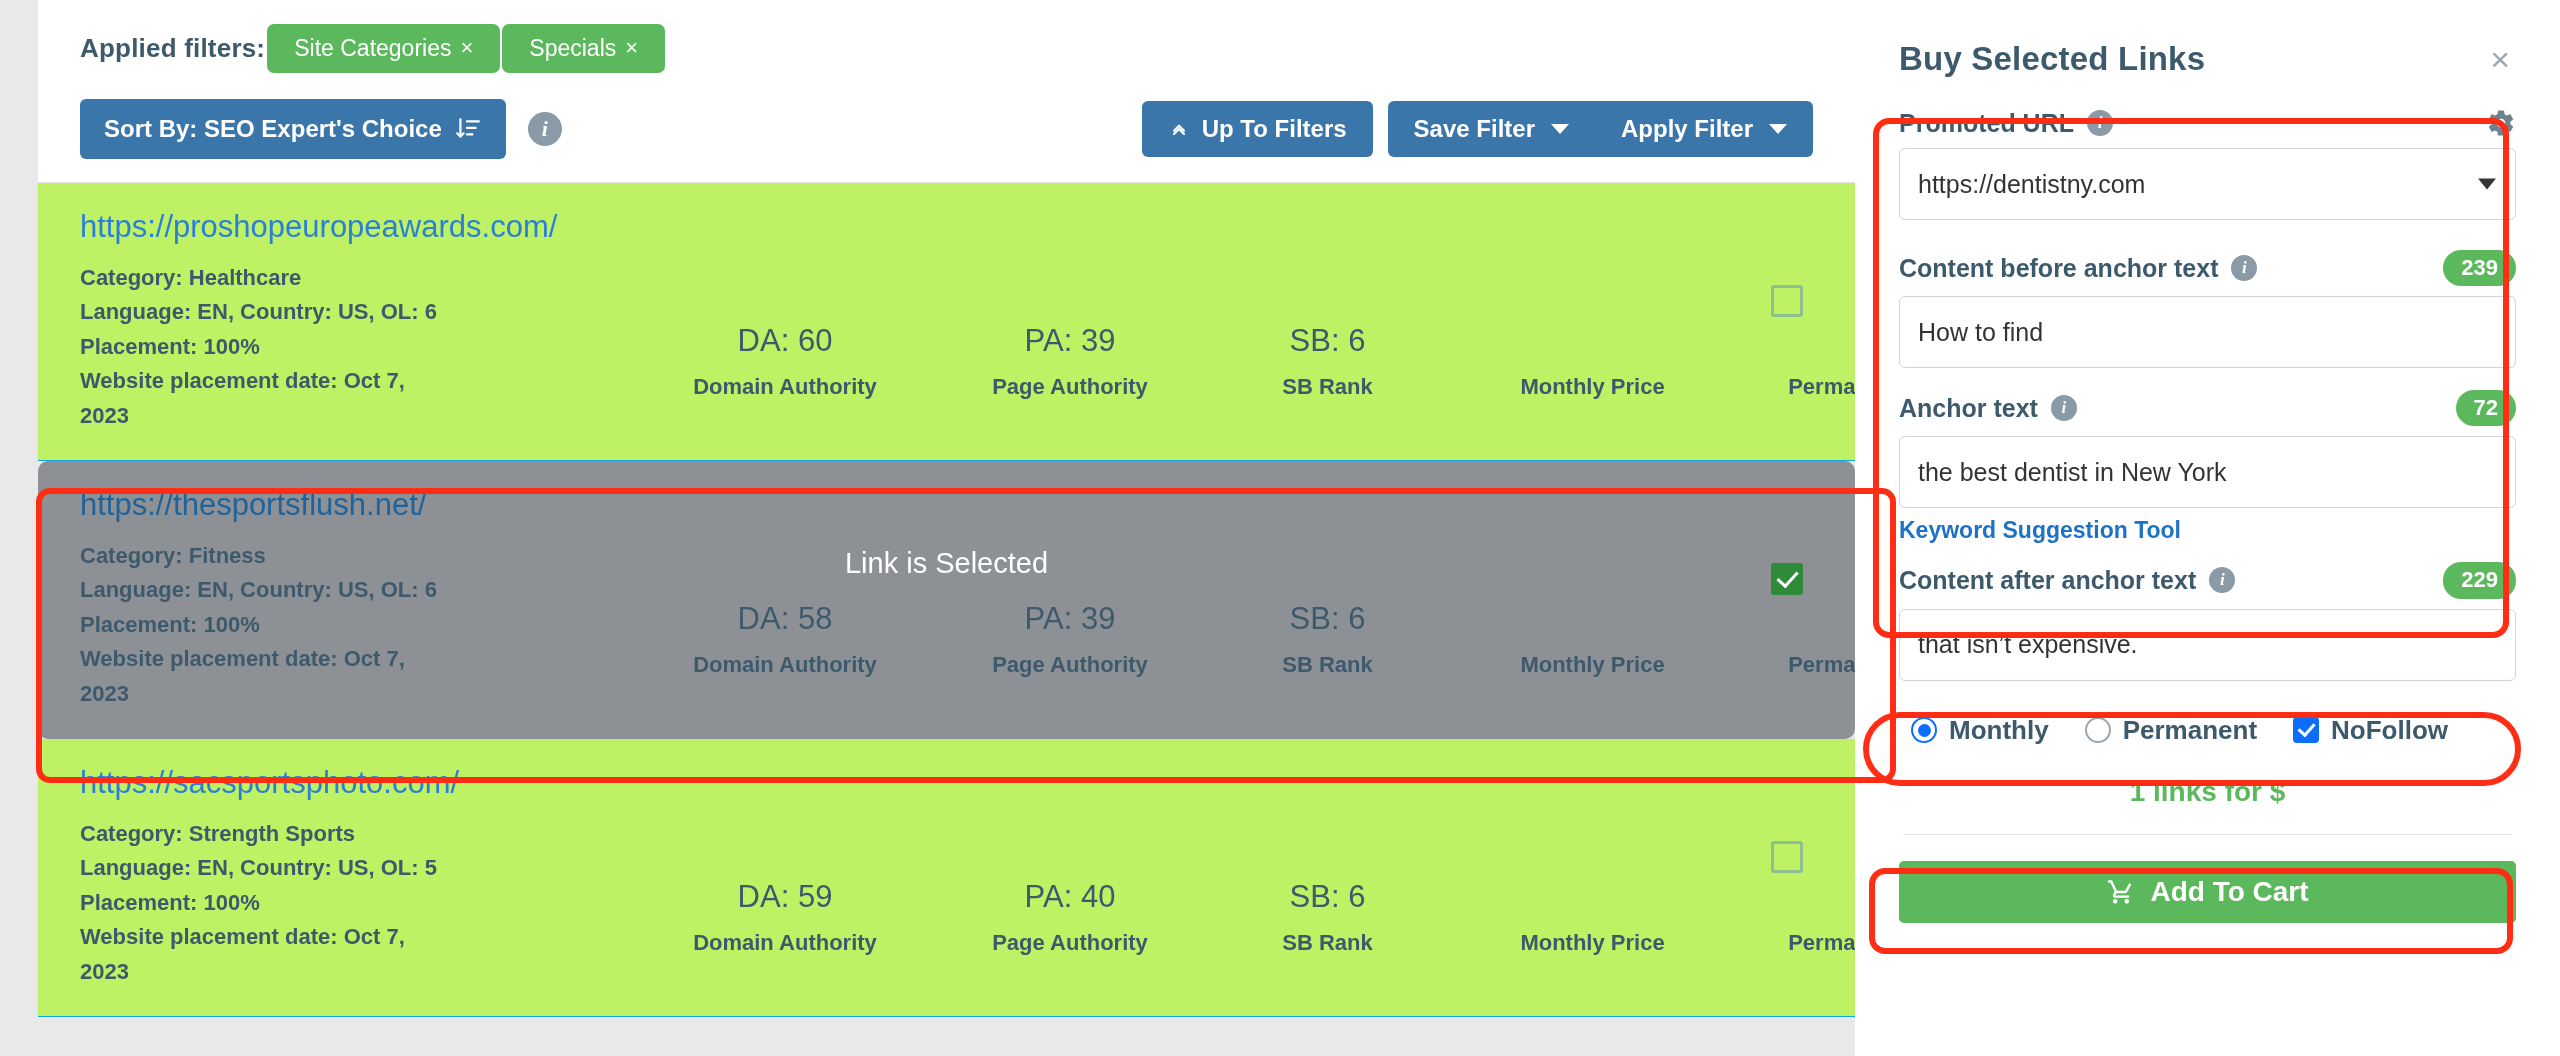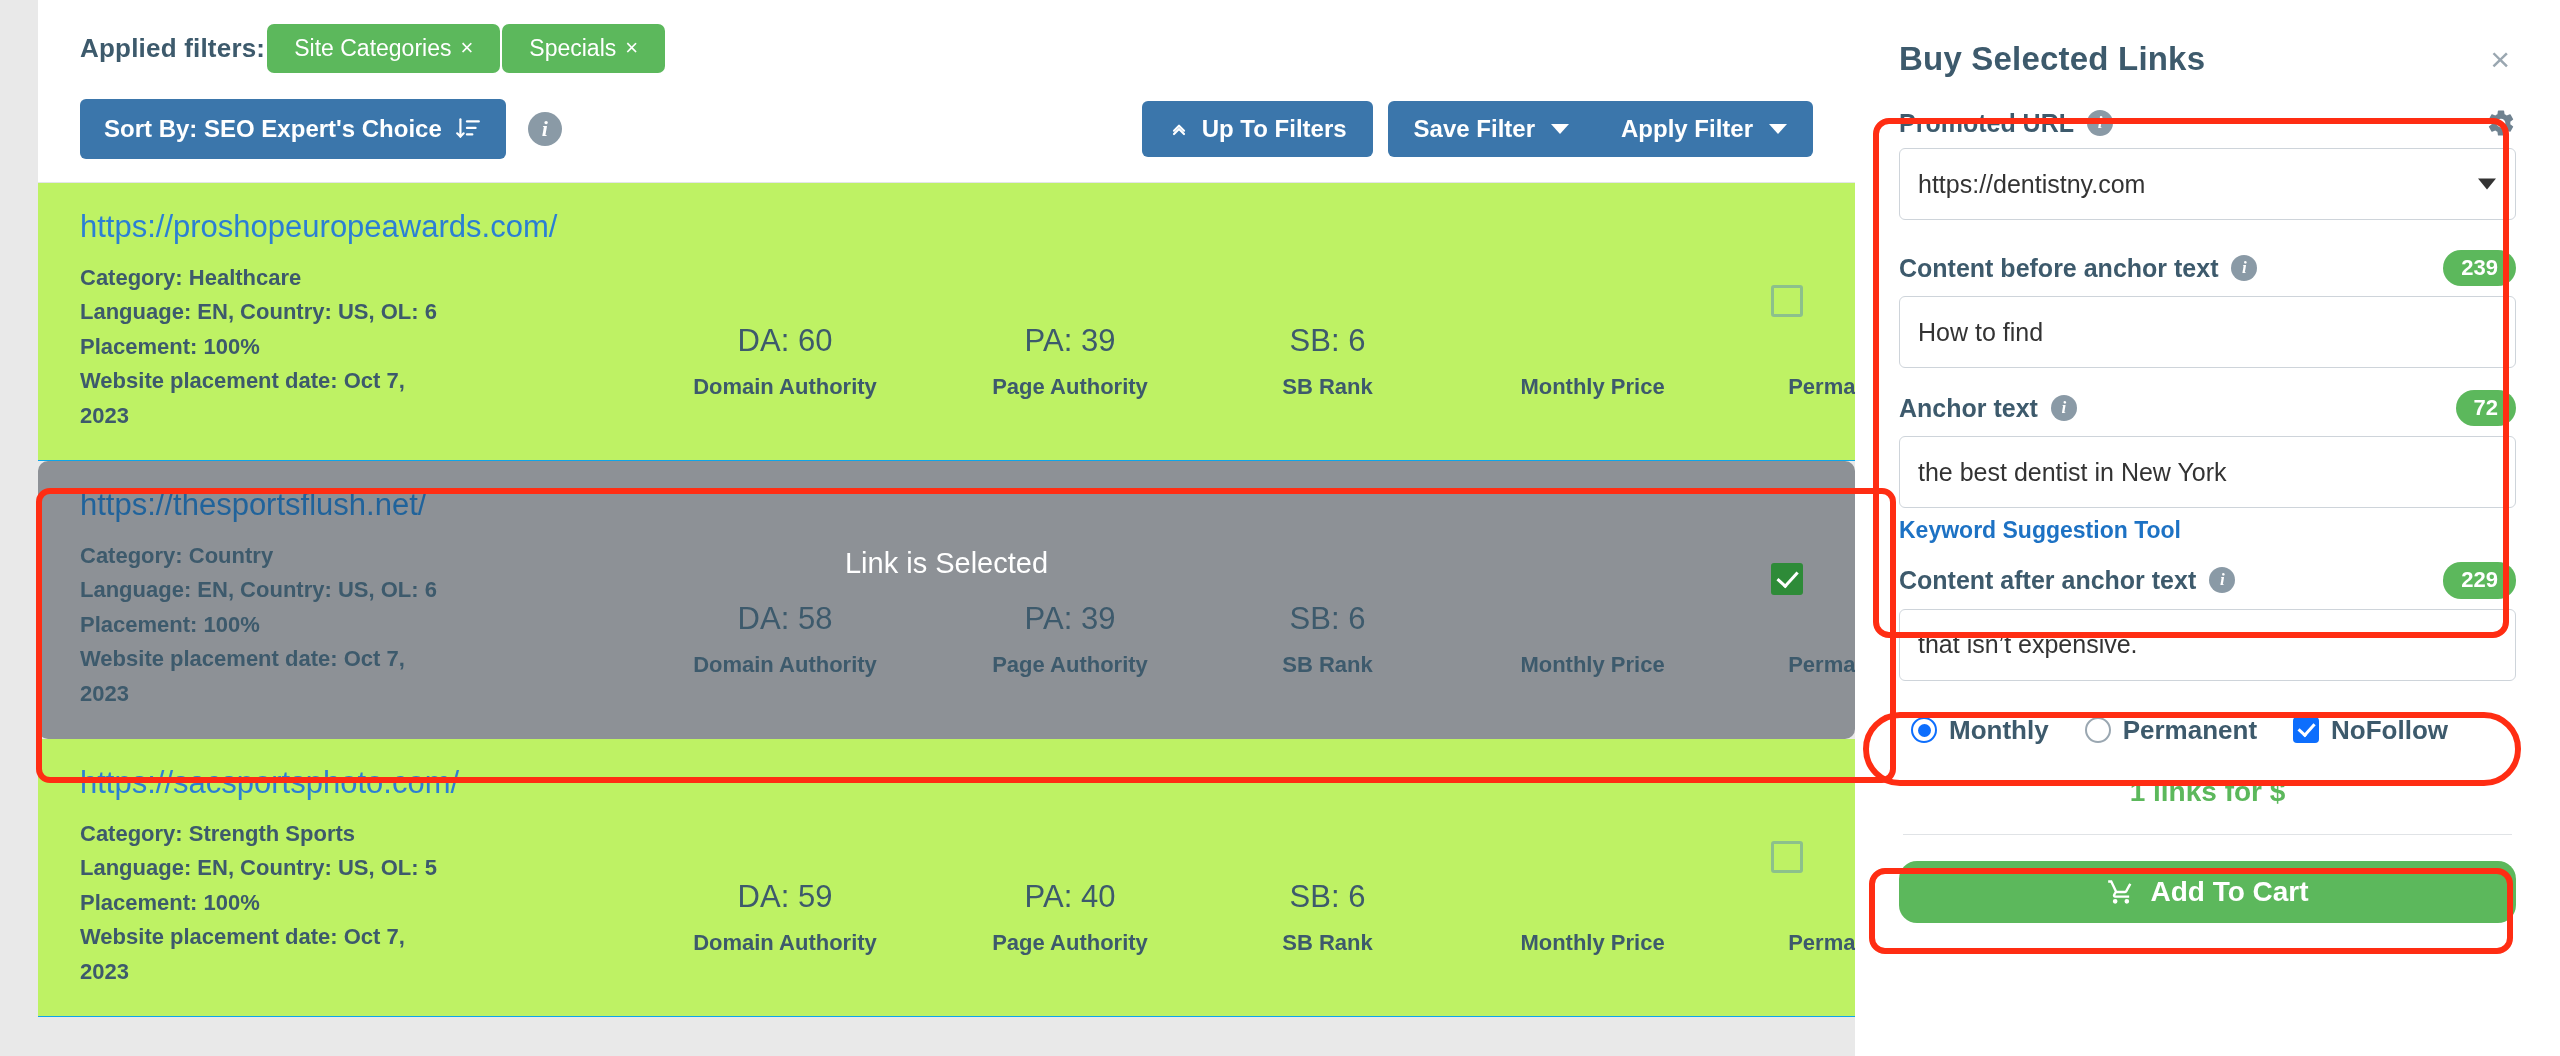--- a/index.html
+++ b/index.html
@@ -187,21 +187,21 @@
   .opt-lbl { font-size: 26px; color: #3d5a6c; font-weight: bold; margin-left: 12px; }
 
   .links-for {
     text-align: center; color: #5cb85c; font-size: 28px; font-weight: bold;
     margin-top: 22px;
   }
   .hr { height: 1px; background: #e0e3e6; margin: 26px 4px 0 4px; }
   .cart-wrap { margin-top: 26px; position: relative; }
   .btn-cart {
     width: 100%; height: 62px; background: #5cb85c; color: #fff; border: none;
-    border-radius: 18px; font-size: 28px; font-weight: bold; cursor: pointer;
+    border-radius: 5px; font-size: 28px; font-weight: bold; cursor: pointer;
     display: flex; align-items: center; justify-content: center; gap: 14px;
     font-family: "Liberation Sans", sans-serif;
   }
 
   
   .ring { position: absolute; border: 6px solid #ff2d13; border-radius: 16px; pointer-events: none; z-index: 20; }
   #ring-fields { left: 18px; top: 118px;  width: 636px; height: 520px; }
   #ring-opts   { left: 8px;  top: 712px;  width: 658px; height: 74px; border-radius: 38px; }
   #ring-cart   { left: 14px; top: 868px;  width: 644px; height: 86px; }
 </style>
@@ -310,21 +310,21 @@
             </div>
           </div>
           <div class="checkbox"></div>
         </div>
 
         <div class="row selected">
           <div class="row-grid">
             <div class="col-info">
               <a class="row-url">https://thesportsflush.net/</a>
               <div class="meta">
-                <div>Category: Country</div>
+                <div>Category: Fitness</div>
                 <div>Language: EN, Country: US, OL: 6</div>
                 <div>Placement: 100%</div>
                 <div>Website placement date: Oct 7,</div>
                 <div>2023</div>
               </div>
             </div>
             <div class="metrics">
               <div class="metric m-da">
                 <div class="m-val">DA: 58</div>
                 <div class="m-lbl">Domain Authority</div>

